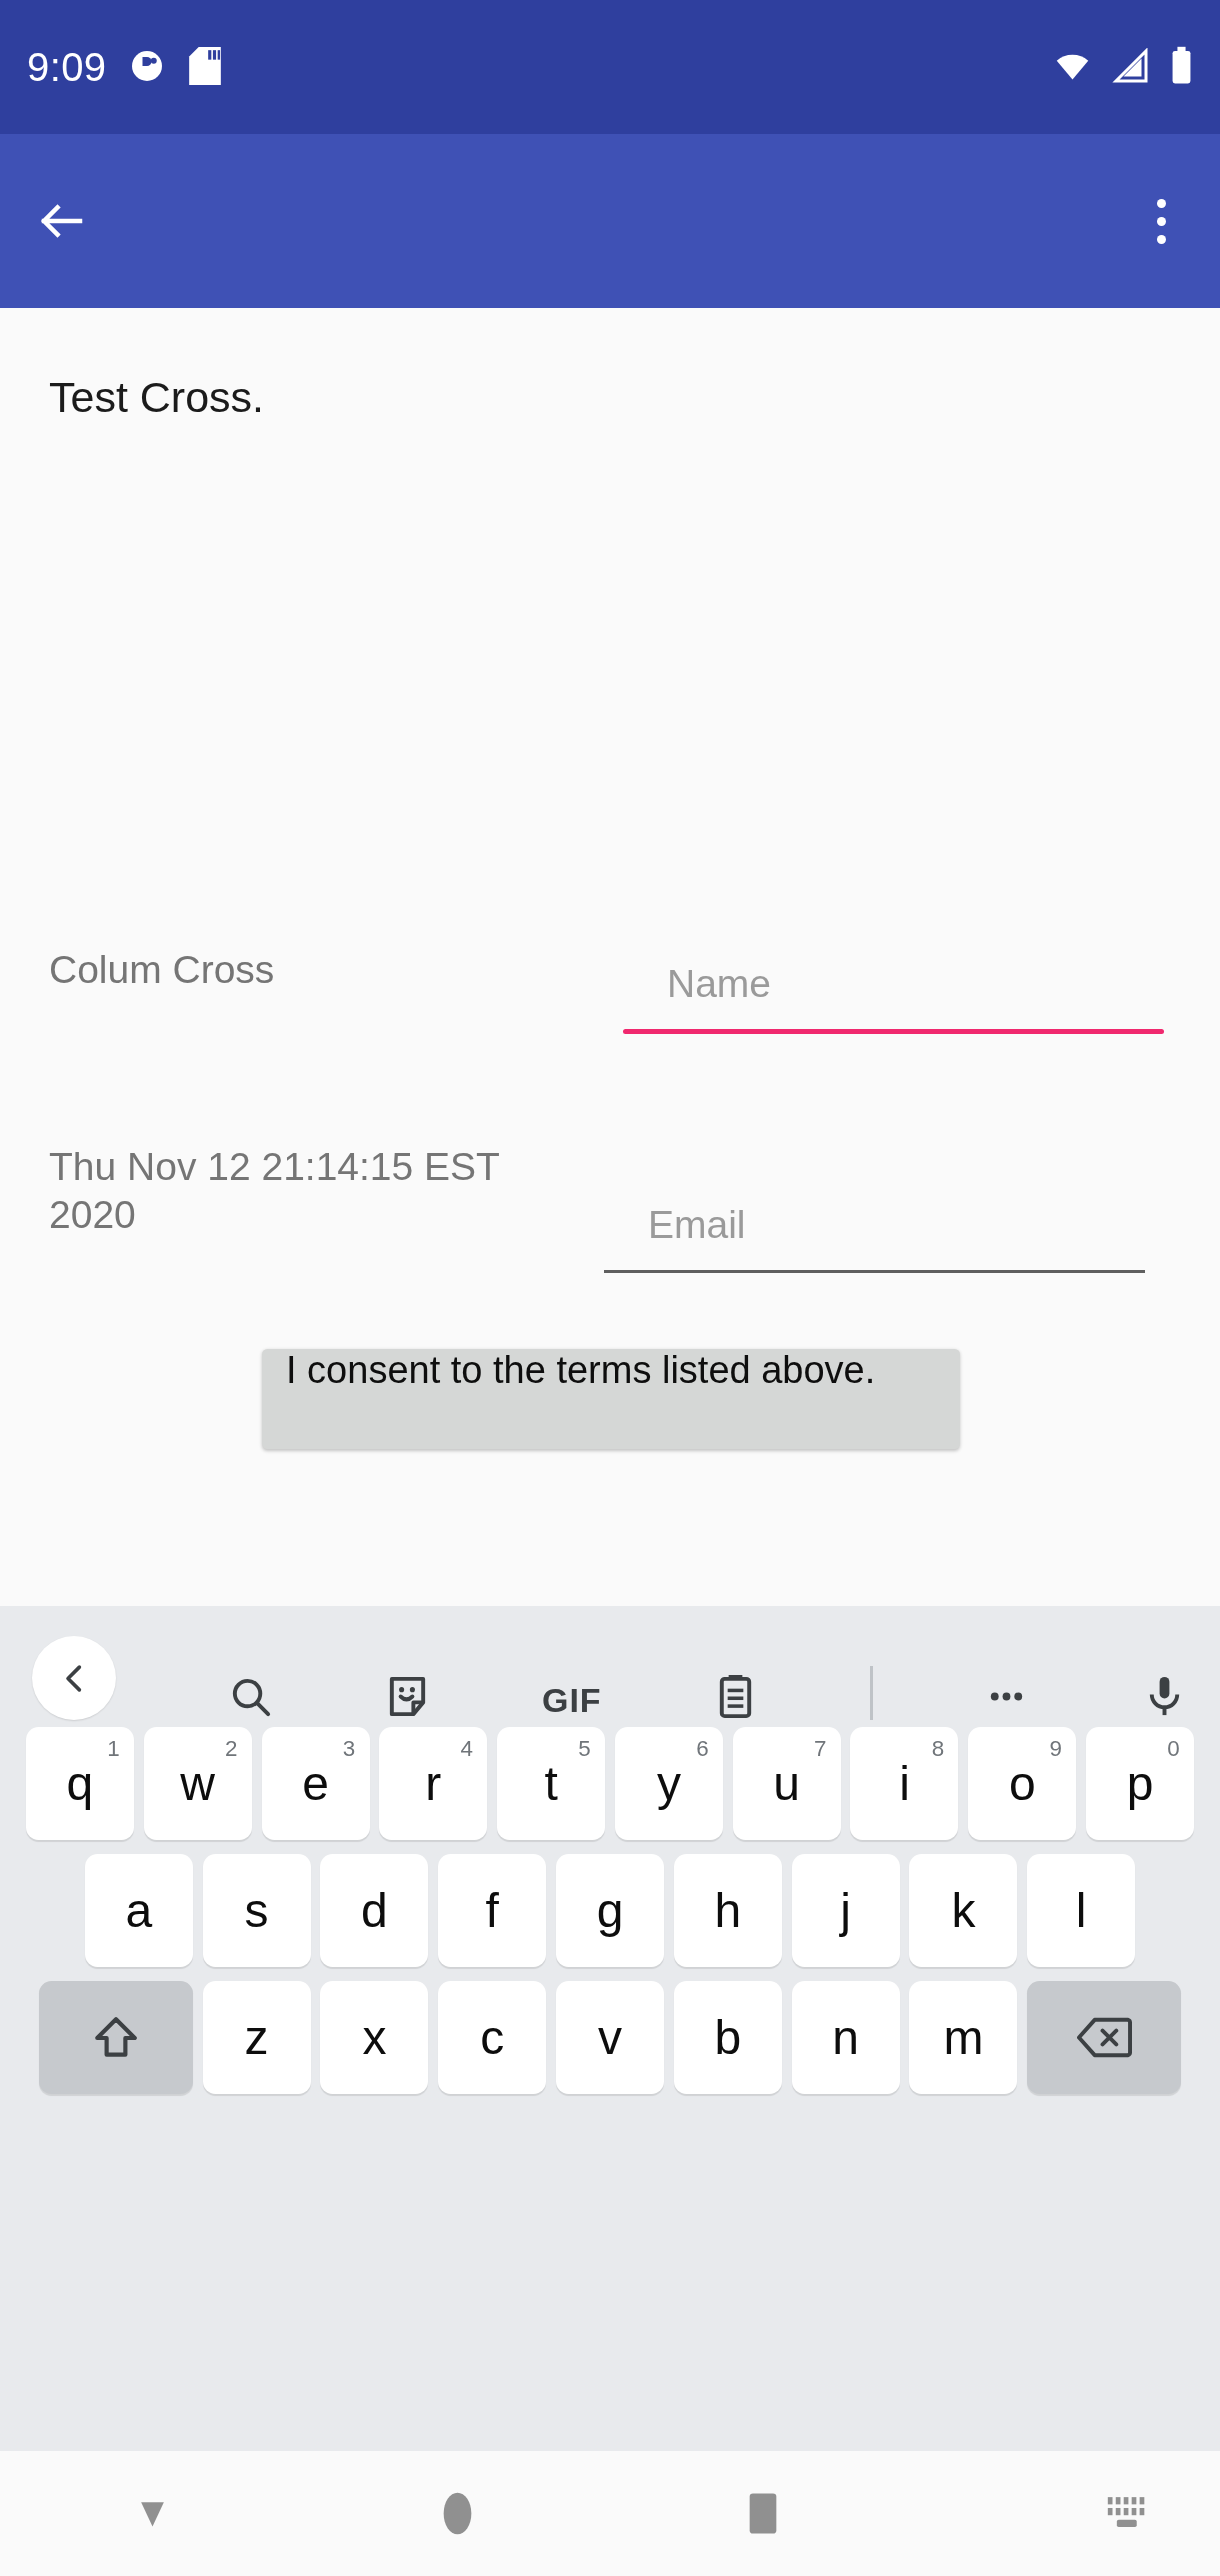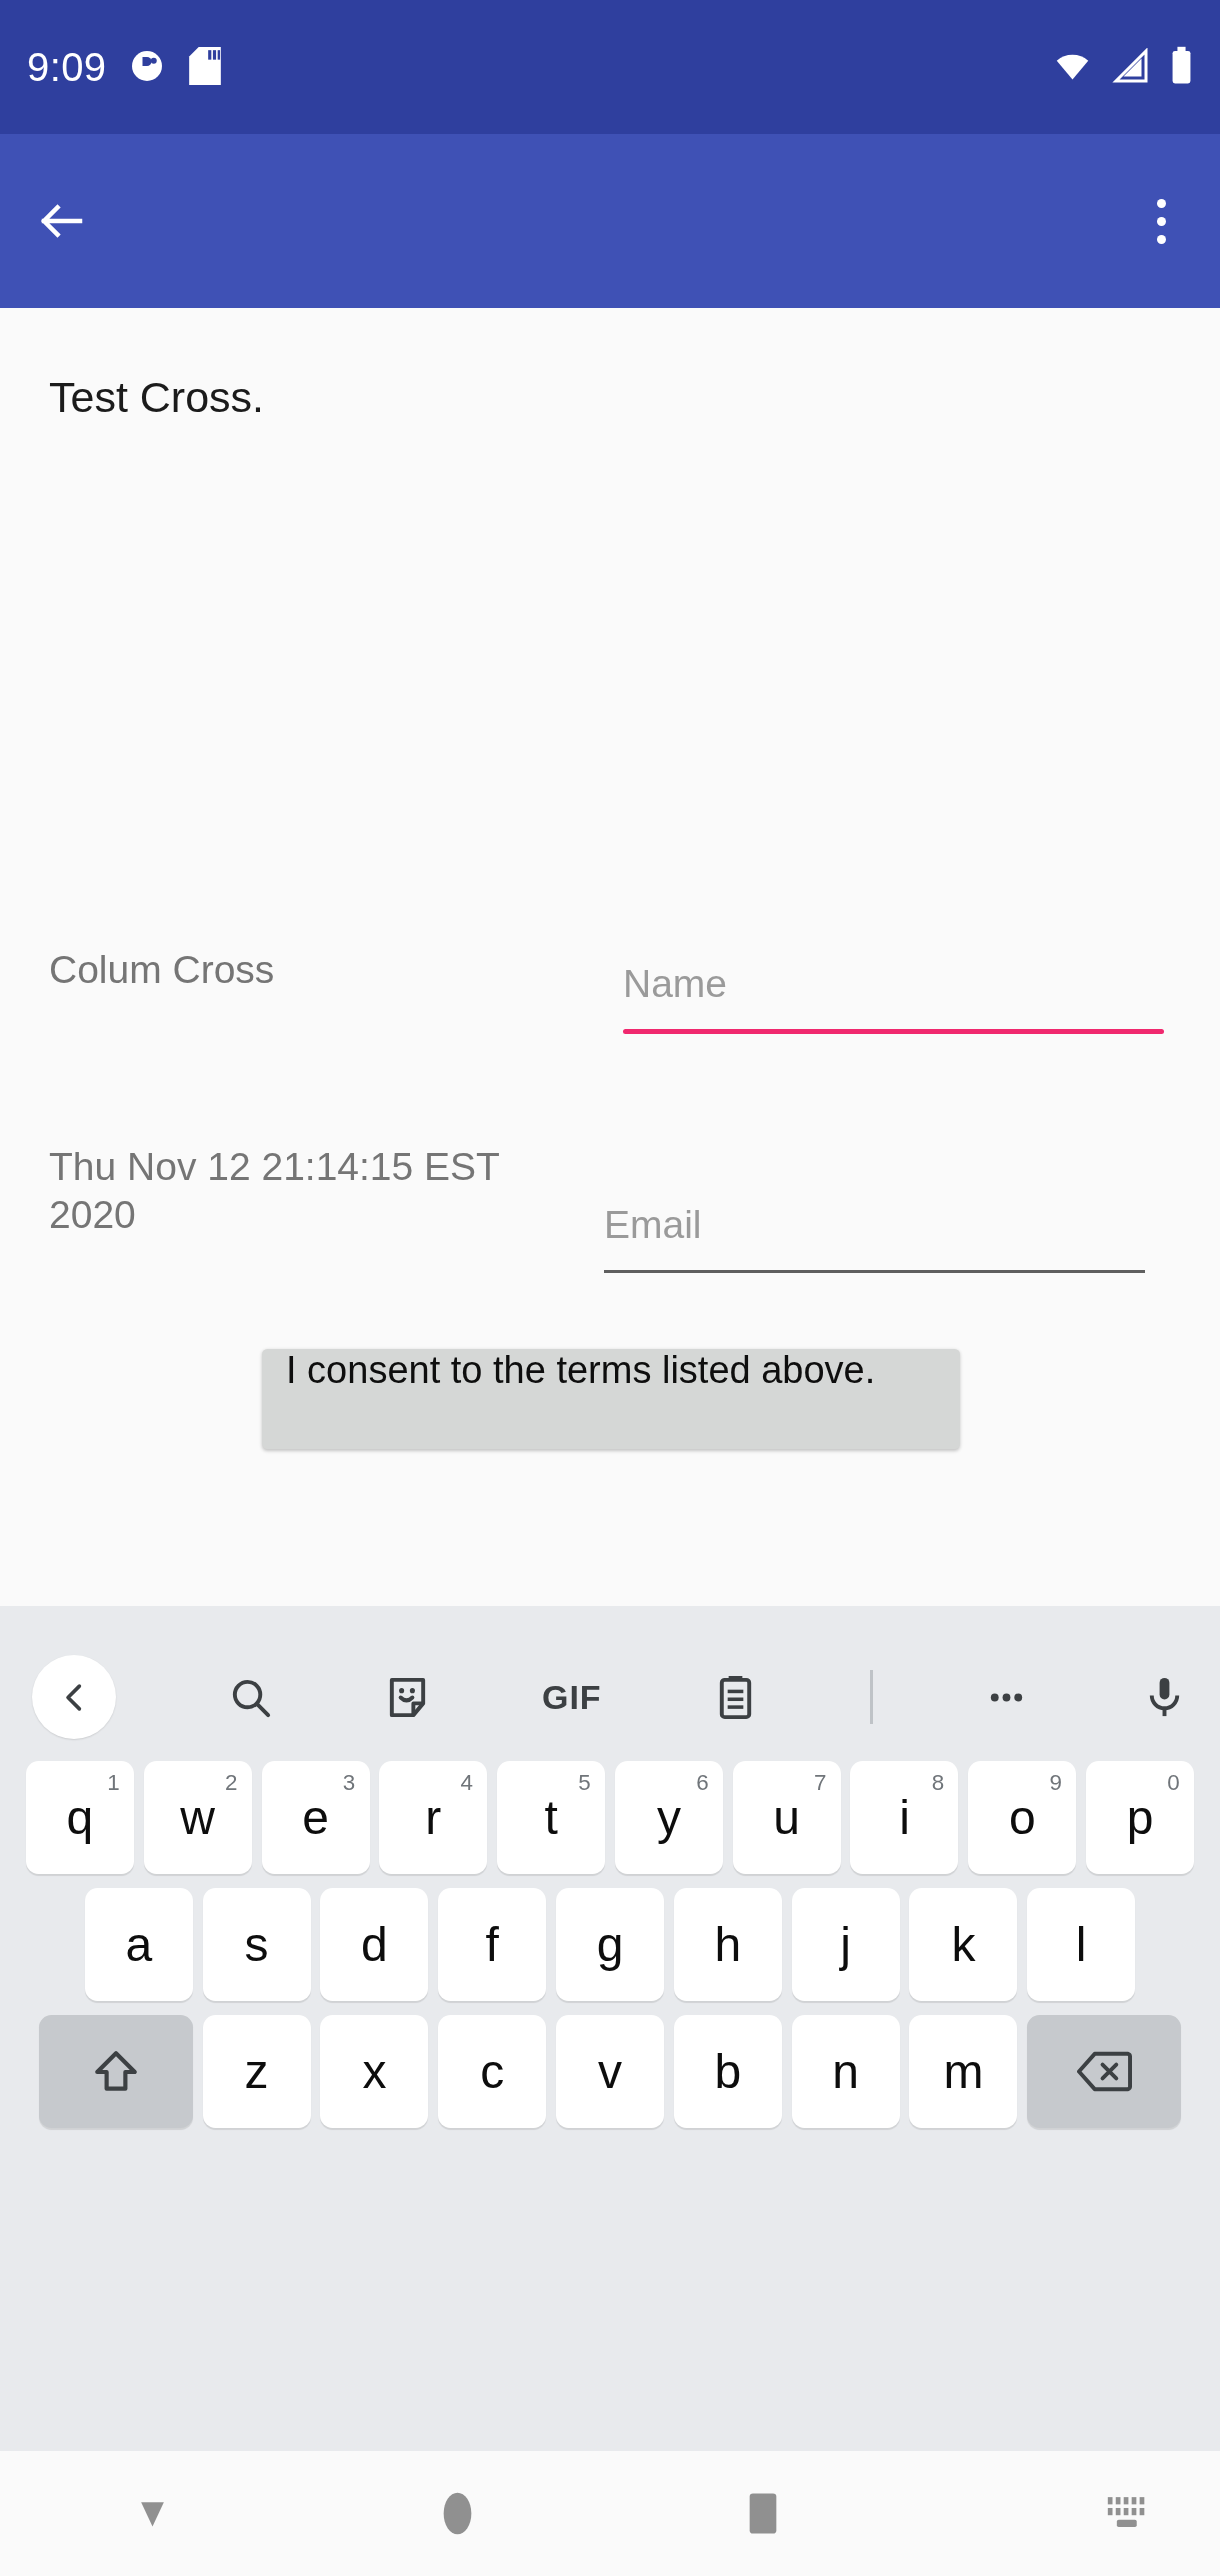--- a/index.html
+++ b/index.html
@@ -33,40 +33,40 @@
   .overflow i { display:block; width:9px; height:9px; border-radius:50%; background:#fff; }
 
   
   .content { position:absolute; left:0; top:309px; width:1220px; height:1297px; background:#fafafa; }
   .test-text { position:absolute; left:49px; top:64px; font-size:43px; color:#1b1b1b; }
 
   .row { position:absolute; left:0; width:1220px; display:block; }
   .row-label { position:absolute; font-size:39px; color:#757575; line-height:1.22; }
 
   .field { position:absolute; }
-  .field-placeholder { font-size:39px; color:#9a9a9a; }
+  .field-placeholder { font-size:39px; color:#9a9a9a;margin-left:44px; }
   .field-underline { margin-top:23px; width:541px; }
   .underline-focus { height:5.4px; background:#f0286e; border-radius:2.7px; }
   .underline-idle { height:2.7px; background:#5f5f5f; }
 
   
   .tooltip {
     position:absolute; left:262px; top:1040px; width:698px; height:100px;
     background:#d5d7d6; border-radius:5.4px;
     display:flex; align-items:flex-start; padding-left:24px;
     box-shadow:0 1.8px 3.6px rgba(0,0,0,0.22);
   }
   .tooltip span { font-size:38px; color:#0e0e0e; }
 
   
   .keyboard {
     position:absolute; left:0; top:1606px; width:1220px; height:845px;
     background:#e8eaed;
   }
-  .kb-toolbar { height:114px; display:flex; align-items:center; padding:0 32px;margin-top:34px; }
+  .kb-toolbar { height:114px; display:flex; align-items:flex-end; padding:0 32px; }
   .kb-tool { flex:0 0 auto; display:flex; align-items:center; justify-content:center; }
   .kb-back-circle {
     width:84px; height:84px; border-radius:50%; background:#fff;
     display:flex; align-items:center; justify-content:center;
     box-shadow:0 0.9px 1.8px rgba(0,0,0,0.12);
   }
   .tool-gap { flex:1 1 auto; }
   .kb-divider { width:2.7px; height:54px; background:#bfc3c7; }
   .gif-text { font-size:34px; font-weight:bold; color:#3c4043; letter-spacing:0.9px; }
 

